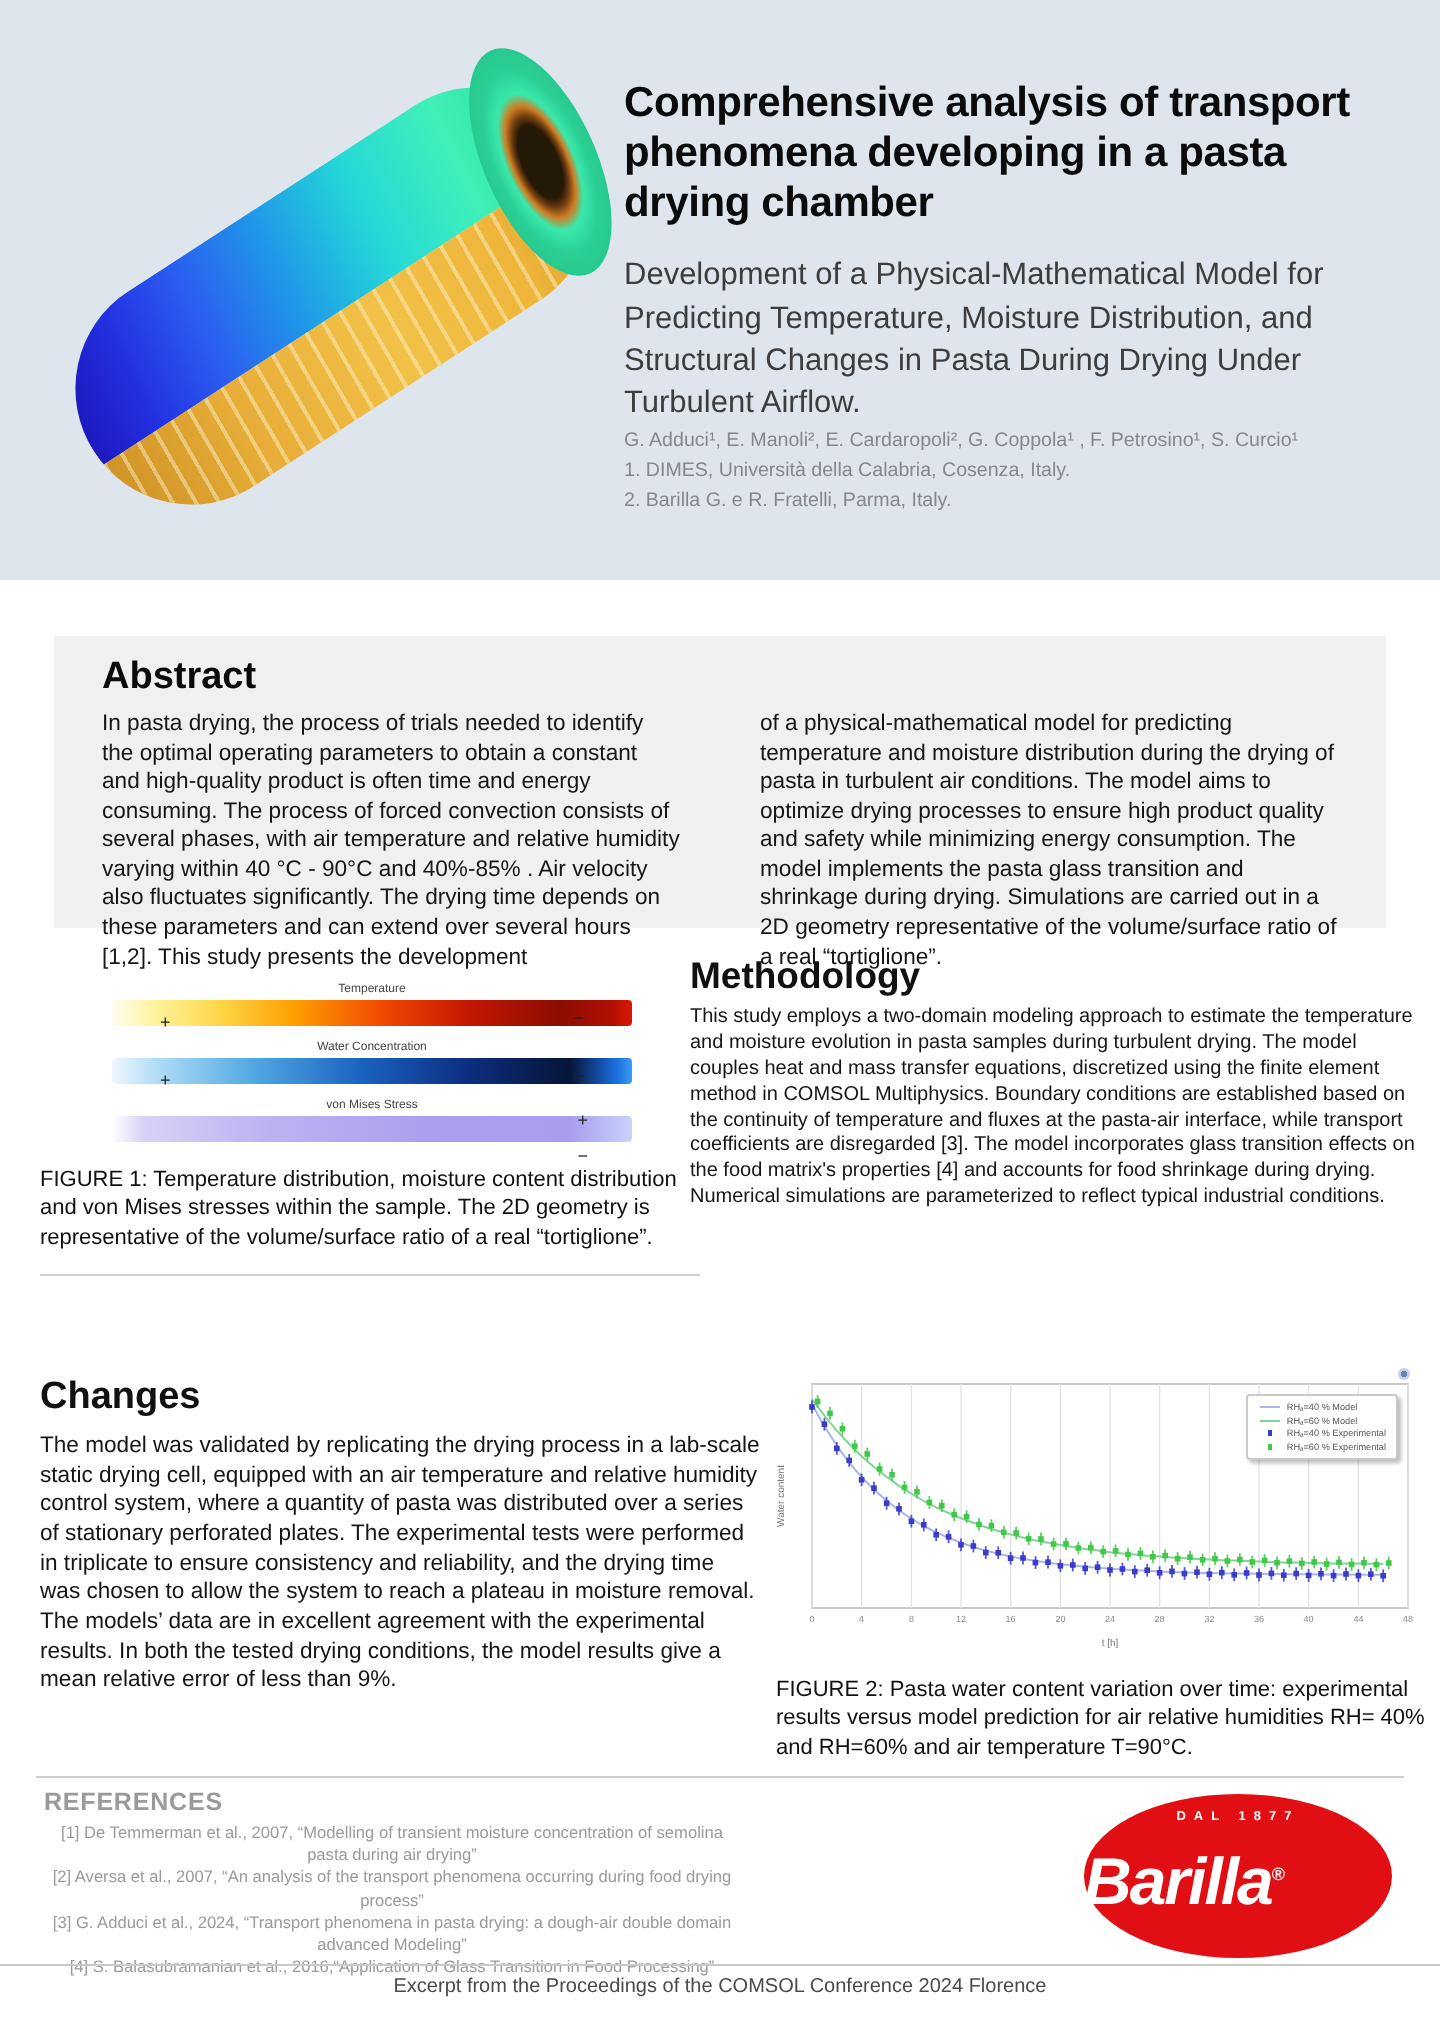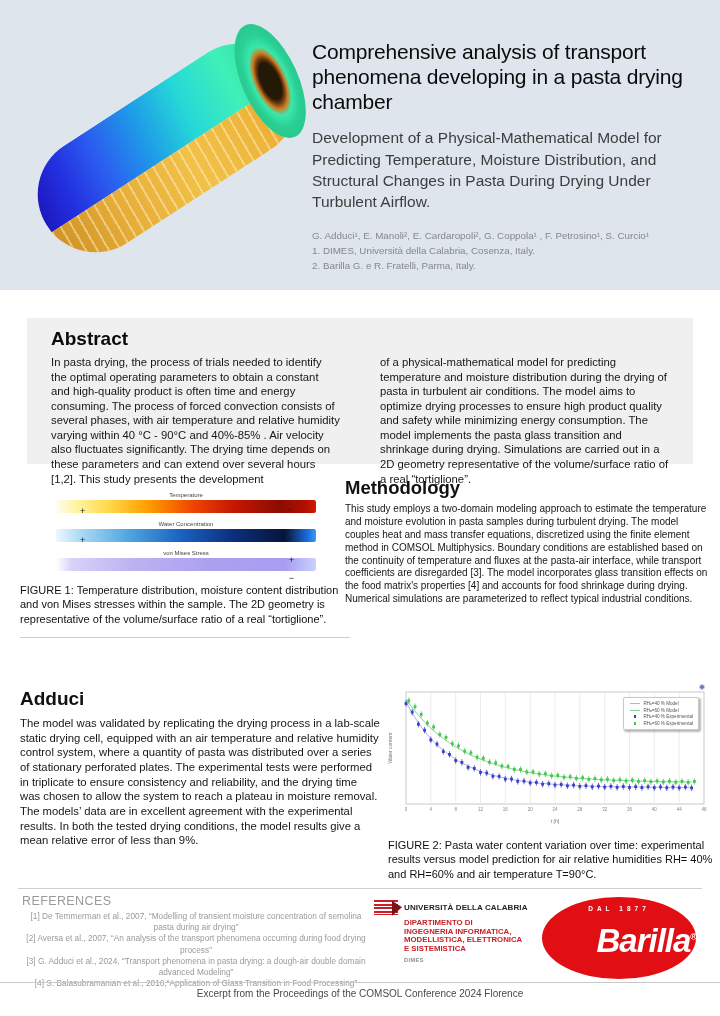--- a/index.html
+++ b/index.html
@@ -3,23 +3,23 @@
 <meta charset="utf-8">
 <style>
   *{margin:0;padding:0;box-sizing:border-box;}
   html,body{background:#fff;}
   .page{position:relative;width:720px;height:1016px;overflow:hidden;background:#ffffff;
         font-family:"Liberation Sans",sans-serif;color:#111;}
 
   
   .hdr{position:absolute;left:0;top:0;width:720px;height:290px;background:#dee5ec;}
   .title-block{position:absolute;left:312px;top:40px;width:396px;}
-  .title-block h1{font-size:21px;line-height:1.18;font-weight:normal;color:#0b0b0b;letter-spacing:-0.2px;}
+  .title-block h1{font-size:21px;line-height:1.18;font-weight:bold;color:#0b0b0b;letter-spacing:-0.2px;}
   .subtitle{margin-top:13px;font-size:15.5px;line-height:1.38;color:#3d3d3d;}
-  .authors{margin-top:15px;font-size:9.8px;color:#85878c;line-height:1.55;}
+  .authors{font-size:9.8px;color:#85878c;line-height:1.55;}
   .affil{font-size:9.8px;color:#85878c;line-height:1.55;}
 
   
   .pasta{position:absolute;left:8px;top:4px;width:302px;height:276px;}
   .tube{position:absolute;left:16px;top:86px;width:286px;height:116px;transform:rotate(-33deg);}
   .tube-body{position:absolute;inset:0;border-radius:58px;overflow:hidden;}
   .tube-top{position:absolute;left:0;top:0;width:100%;height:57%;
     background:linear-gradient(97deg,#1c14b8 0%,#2330e0 14%,#2b5cf0 28%,#1f9ae8 45%,#24d8d8 62%,#40f0b8 80%,#2ee09c 96%);}
   .tube-bottom{position:absolute;left:0;bottom:0;width:100%;height:43%;
     background:linear-gradient(90deg,#cf9426 0%,#e7ad38 25%,#f2c148 55%,#eeb53a 80%,#d89a28 100%);}
@@ -71,36 +71,36 @@
   .lg-line{display:inline-block;width:10px;height:1.2px;}
   .lg-dot{display:inline-block;width:2.6px;height:2.6px;}
   .lg-label{font-size:4.6px;color:#555;white-space:nowrap;}
   .fig-options-icon{position:absolute;right:7px;top:0px;width:6px;height:6px;border-radius:50%;
      background:radial-gradient(circle,#6b7fb3 0 40%,#c5cfe8 41% 100%);}
   .fig2-caption{position:absolute;left:388px;top:838px;width:326px;font-size:11px;line-height:1.3;color:#111;}
 
   
   .refs-divider{position:absolute;left:18px;top:888px;width:684px;height:1px;background:#cfcfcf;}
   .refs{position:absolute;left:22px;top:894px;width:348px;}
-  .refs h3{font-size:12.5px;font-weight:normal;color:#9a9a9a;letter-spacing:.4px;margin-bottom:3px;}
+  .refs h3{font-size:12.5px;font-weight:bold;color:#9a9a9a;letter-spacing:.4px;margin-bottom:3px;}
   .refs .ref-item{font-size:8.3px;color:#9a9a9a;line-height:1.35;text-align:center;}
 
   .unical{position:absolute;left:374px;top:900px;width:170px;}
   .uni-top{display:flex;align-items:center;gap:6px;}
   .uni-mark{width:24px;height:15px;position:relative;
      background:repeating-linear-gradient(180deg,#c8202a 0 2px,#ffffff 2px 3.6px);}
   .uni-mark::after{content:"";position:absolute;right:-4px;top:0;border-left:10px solid #7a1218;
      border-top:8px solid transparent;border-bottom:7px solid transparent;transform:skewY(-8deg);}
   .uni-name{font-size:8px;font-weight:bold;color:#23232e;letter-spacing:.1px;white-space:nowrap;}
   .uni-dept{margin-left:30px;margin-top:4px;color:#c8202a;font-weight:bold;font-size:7.8px;line-height:1.12;text-transform:uppercase;width:135px;}
   .uni-dimes{margin-left:30px;margin-top:3px;font-size:5.5px;color:#8a8a8a;font-weight:bold;letter-spacing:.5px;}
 
   .barilla{position:absolute;left:542px;top:897px;width:154px;height:82px;}
   .barilla-ellipse{width:154px;height:82px;border-radius:50%;background:#e10f14;position:relative;
-     display:flex;align-items:center;justify-content:flex-end;}
+     display:flex;align-items:center;justify-content:flex-start;}
   .barilla-tag{position:absolute;top:8px;left:0;right:0;text-align:center;color:#fff;font-size:6.5px;
      letter-spacing:4px;font-weight:bold;}
   .barilla-name{color:#fff;font-size:33px;font-weight:bold;font-style:italic;margin-top:5px;letter-spacing:-1px;}
   .barilla-reg{font-size:9px;vertical-align:super;font-style:normal;}
 
   .footer-line{position:absolute;left:0;top:982px;width:720px;height:1px;background:#c9c9c9;}
   .footer-text{position:absolute;left:0;top:988px;width:720px;text-align:center;font-size:10px;color:#4a4a4a;}
 </style>
 </head>
 <body>
@@ -162,21 +162,21 @@
     <p class="fig1-caption">FIGURE 1: Temperature distribution, moisture content distribution and von Mises stresses within the sample. The 2D geometry is representative of the volume/surface ratio of a real “tortiglione”.</p>
     <div class="fig1-divider"></div>
   </section>
 
   <section class="methodology">
     <h2>Methodology</h2>
     <p>This study employs a two-domain modeling approach to estimate the temperature and moisture evolution in pasta samples during turbulent drying. The model couples heat and mass transfer equations, discretized using the finite element method in COMSOL Multiphysics. Boundary conditions are established based on the continuity of temperature and fluxes at the pasta-air interface, while transport coefficients are disregarded [3]. The model incorporates glass transition effects on the food matrix's properties [4] and accounts for food shrinkage during drying. Numerical simulations are parameterized to reflect typical industrial conditions.</p>
   </section>
 
   <section class="results">
-    <h2>Adduci</h2>
+    <h2>Changes</h2>
     <p>The model was validated by replicating the drying process in a lab-scale static drying cell, equipped with an air temperature and relative humidity control system, where a quantity of pasta was distributed over a series of stationary perforated plates. The experimental tests were performed in triplicate to ensure consistency and reliability, and the drying time was chosen to allow the system to reach a plateau in moisture removal. The models’ data are in excellent agreement with the experimental results. In both the tested drying conditions, the model results give a mean relative error of less than 9%.</p>
   </section>
 
   <figure class="fig2">
     <svg id="fig2-svg" width="326" height="142" viewBox="0 0 326 142">
         <rect x="20" y="8" width="298" height="112" fill="#ffffff" stroke="#bbbbbb" stroke-width="0.8"></rect>
         <line x1="20.0" y1="8" x2="20.0" y2="120" stroke="#e4e4e4" stroke-width="0.7"></line>
         <text x="20.0" y="127" font-size="4.5" fill="#888" text-anchor="middle">0</text>
         <line x1="44.8" y1="8" x2="44.8" y2="120" stroke="#e4e4e4" stroke-width="0.7"></line>
         <text x="44.8" y="127" font-size="4.5" fill="#888" text-anchor="middle">4</text>
@@ -427,33 +427,20 @@
 
   <div class="refs-divider"></div>
   <section class="refs">
     <h3>REFERENCES</h3>
     <div class="ref-item">[1] De Temmerman et al., 2007,  “Modelling of transient moisture concentration of semolina pasta during air drying”</div>
     <div class="ref-item">[2] Aversa et al., 2007, “An analysis of the transport phenomena occurring during food drying process”</div>
     <div class="ref-item">[3] G. Adduci et al., 2024, “Transport phenomena in pasta drying: a dough-air double domain advanced Modeling”</div>
     <div class="ref-item">[4] S. Balasubramanian et al., 2016,“Application of Glass Transition in Food Processing”</div>
   </section>
 
-  <div class="unical">
-    <div class="uni-top">
-      <div class="uni-mark"></div>
-      <div class="uni-name">UNIVERSITÀ DELLA CALABRIA</div>
-    </div>
-    <div class="uni-dept">
-      <div>DIPARTIMENTO DI</div>
-      <div>INGEGNERIA INFORMATICA,</div>
-      <div>MODELLISTICA, ELETTRONICA</div>
-      <div>E SISTEMISTICA</div>
-    </div>
-    <div class="uni-dimes">DIMES</div>
-  </div>
 
   <div class="barilla">
     <div class="barilla-ellipse">
       <div class="barilla-tag">DAL 1877</div>
       <div class="barilla-name"><span>Barilla</span><span class="barilla-reg">®</span></div>
     </div>
   </div>
 
   <div class="footer-line"></div>
   <footer class="footer-text">Excerpt from the Proceedings of the COMSOL Conference 2024 Florence</footer>

